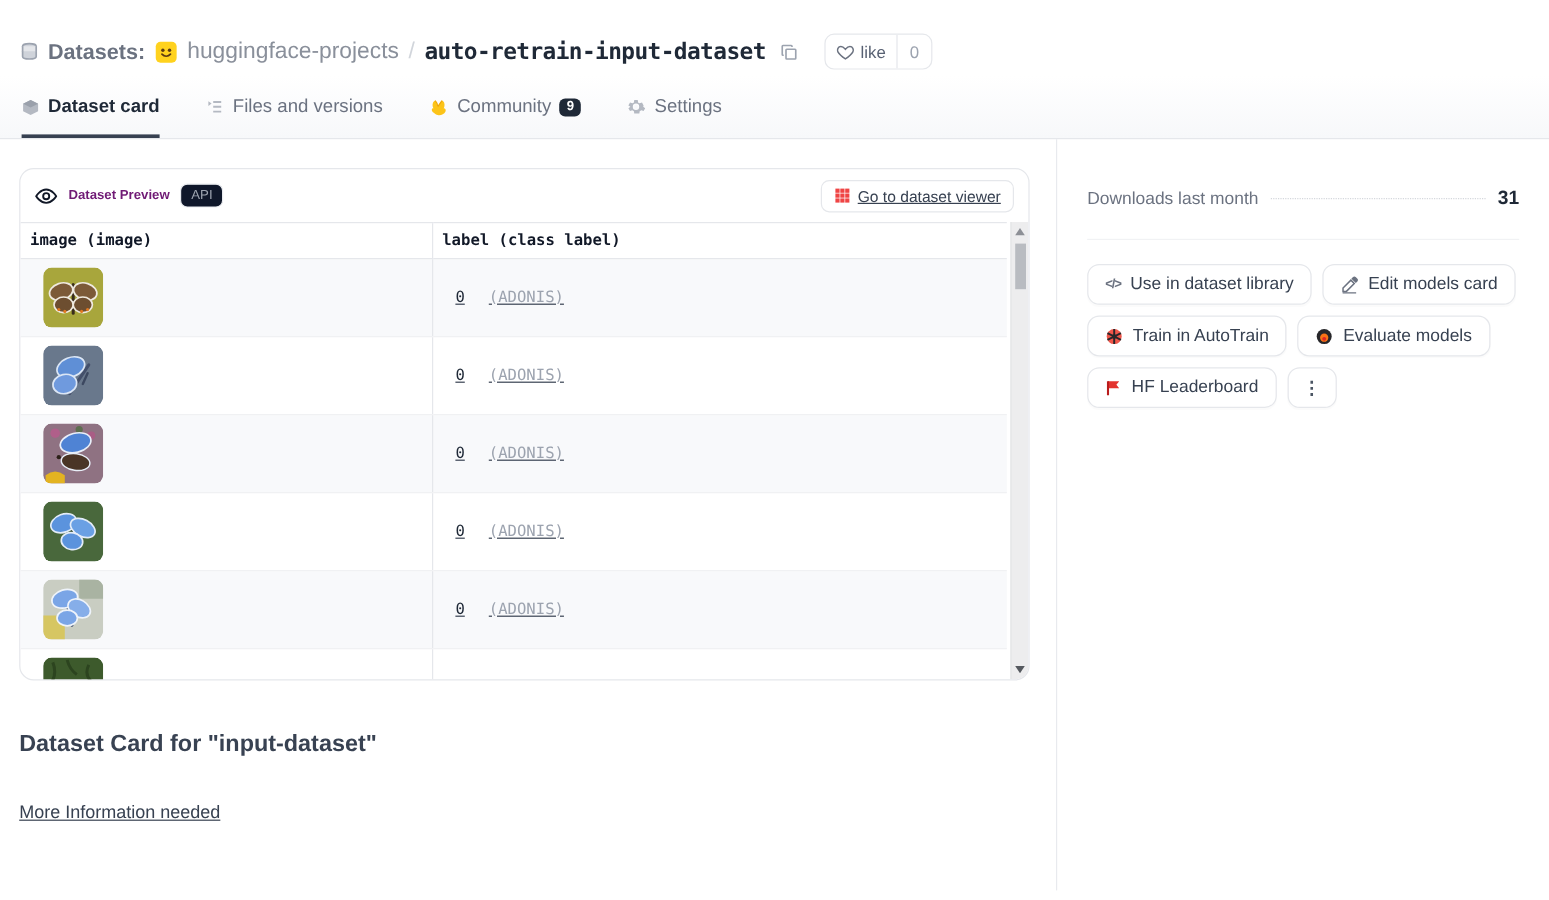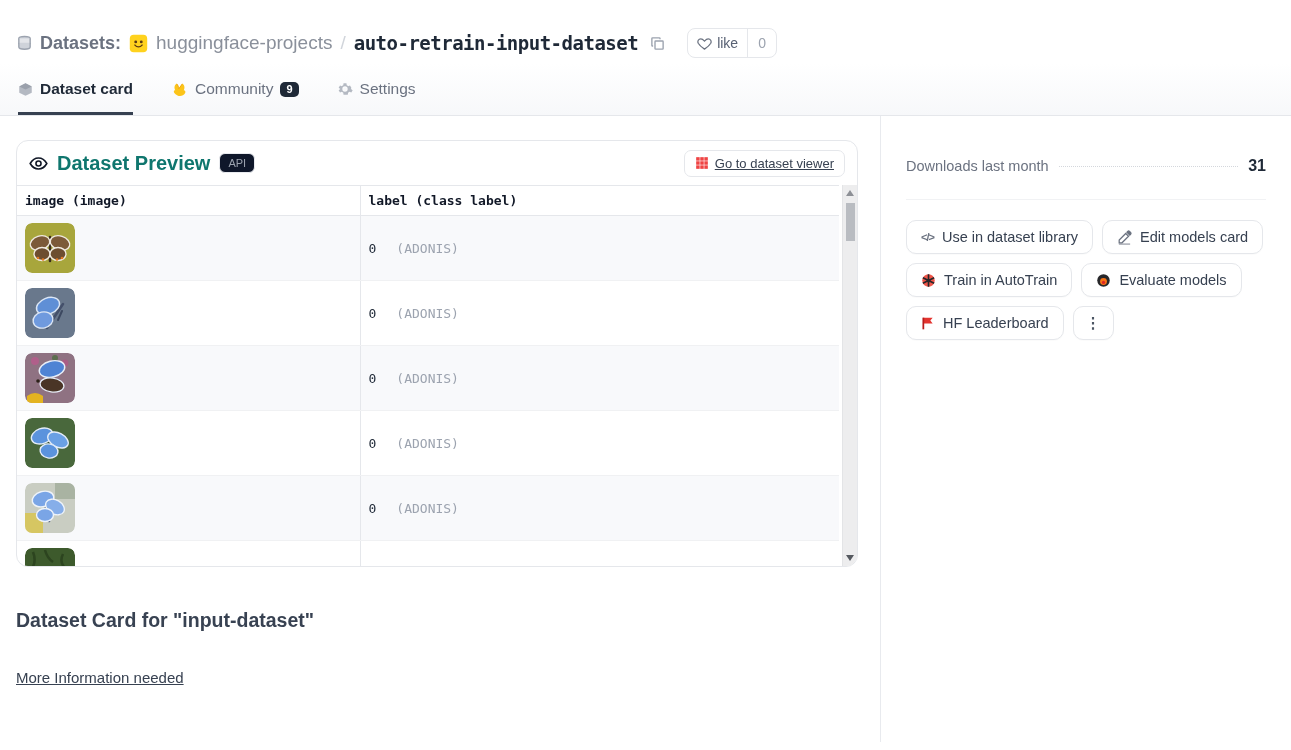--- a/index.html
+++ b/index.html
@@ -31,33 +31,33 @@
 
   
   .content { display:flex; height:626px; }
   .main-col { width:881px; border-right:1px solid #e8eaee; padding:24px 22px 0 16px; }
   .side-col { flex:1; padding:28px 26px 0 25px; }
 
   
   .preview-card { width:842px; height:427px; border:1px solid #e5e7eb; border-radius:12px;
     overflow:hidden; position:relative; background:#fff; }
   .preview-head { height:44px; display:flex; align-items:center; padding:0 12px; gap:9px; }
-  .preview-title { font-size:20px; font-weight:bold; color:#0f766e; }
+  .preview-title { font-size:11px; font-weight:bold; color:#701a75; }
   .api-badge { font-size:11px; color:#9ca3af; background:#0f172a; border:1px solid #e9ebef;
     border-radius:6px; padding:3px 8px; cursor:pointer; }
   .viewer-btn { margin-left:auto; display:flex; align-items:center; gap:6px; font-size:13px;
     color:#374151; border:1px solid #e5e7eb; border-radius:7px; background:#fff;
     padding:5px 10px; cursor:pointer;text-decoration:underline; }
 
   table.preview-table { border-collapse:collapse; width:822px; table-layout:fixed; }
   .preview-table th { font-family:"DejaVu Sans Mono","Liberation Mono",monospace;
     font-size:13px; font-weight:bold; color:#111827; text-align:left;
     border-top:1px solid #e5e7eb; border-bottom:1px solid #e5e7eb; height:30px; padding:0 8px; }
   .preview-table th.col-label, .preview-table td.cell-label { border-left:1px solid #e5e7eb; }
-  .preview-table td { height:65px; padding:0 8px; vertical-align:middle; border-bottom:1px solid #f0f1f3;}
+  .preview-table td { height:65px; padding:0 19px; vertical-align:middle; border-bottom:1px solid #f0f1f3;text-decoration:underline;}
   .preview-table tr.odd td { background:#f8f9fb; }
   .col-image { width:343px; }
   .thumb { width:50px; height:50px; border-radius:7px; display:block; }
   .cell-label { font-family:"DejaVu Sans Mono","Liberation Mono",monospace; font-size:13px; }
   .lv { color:#1f2937; margin-right:20px; }
   .ln { color:#9ca3af; }
 
   
   .vscroll { position:absolute; top:44px; right:0; width:15px; bottom:0; background:#ededee;
     border-left:1px solid #e3e4e6; display:flex; flex-direction:column; align-items:center; }
@@ -126,20 +126,29 @@
     </span>
   </div>
 
   <div class="tabs-row">
     <div class="tab active">
       <svg width="15" height="15" viewBox="0 0 24 24">
         <path d="M12 2 2 7v10l10 5 10-5V7z" fill="#b4b9c2"></path>
           <path d="M12 2 2 7l10 5 10-5z" fill="#9aa0ab"></path>
       </svg>
       <span>Dataset card</span>
+    </div>
+    <div class="tab">
+      <svg width="16" height="16" viewBox="0 0 24 24" stroke="#b4b9c2" stroke-width="2.4" fill="none">
+        <path d="M4 5l4 3-4 3z" fill="#b4b9c2" stroke="none"></path>
+        <line x1="10" y1="6" x2="20" y2="6"></line>
+          <line x1="10" y1="12" x2="20" y2="12"></line>
+          <line x1="10" y1="18" x2="20" y2="18"></line>
+      </svg>
+      <span>Files and versions</span>
     </div>
     <div class="tab">
       <svg width="17" height="17" viewBox="0 0 24 24">
         <path d="M6 13c-2-3-1-8 2-9 2 2 3 5 3 7l5-7c3 1 4 6 2 9 2 0 3 2 2 4-1.5 3-6 5-9 4s-7-4-7-6 1-2 2-2z" fill="#fcc419"></path>
         <path d="M8 4c2 2 3 5 3 7M16 4l-5 7" stroke="#eea60a" stroke-width="1.4" fill="none"></path>
       </svg>
       <span>Community</span>
       <span class="tab-badge">9</span>
     </div>
     <div class="tab">

